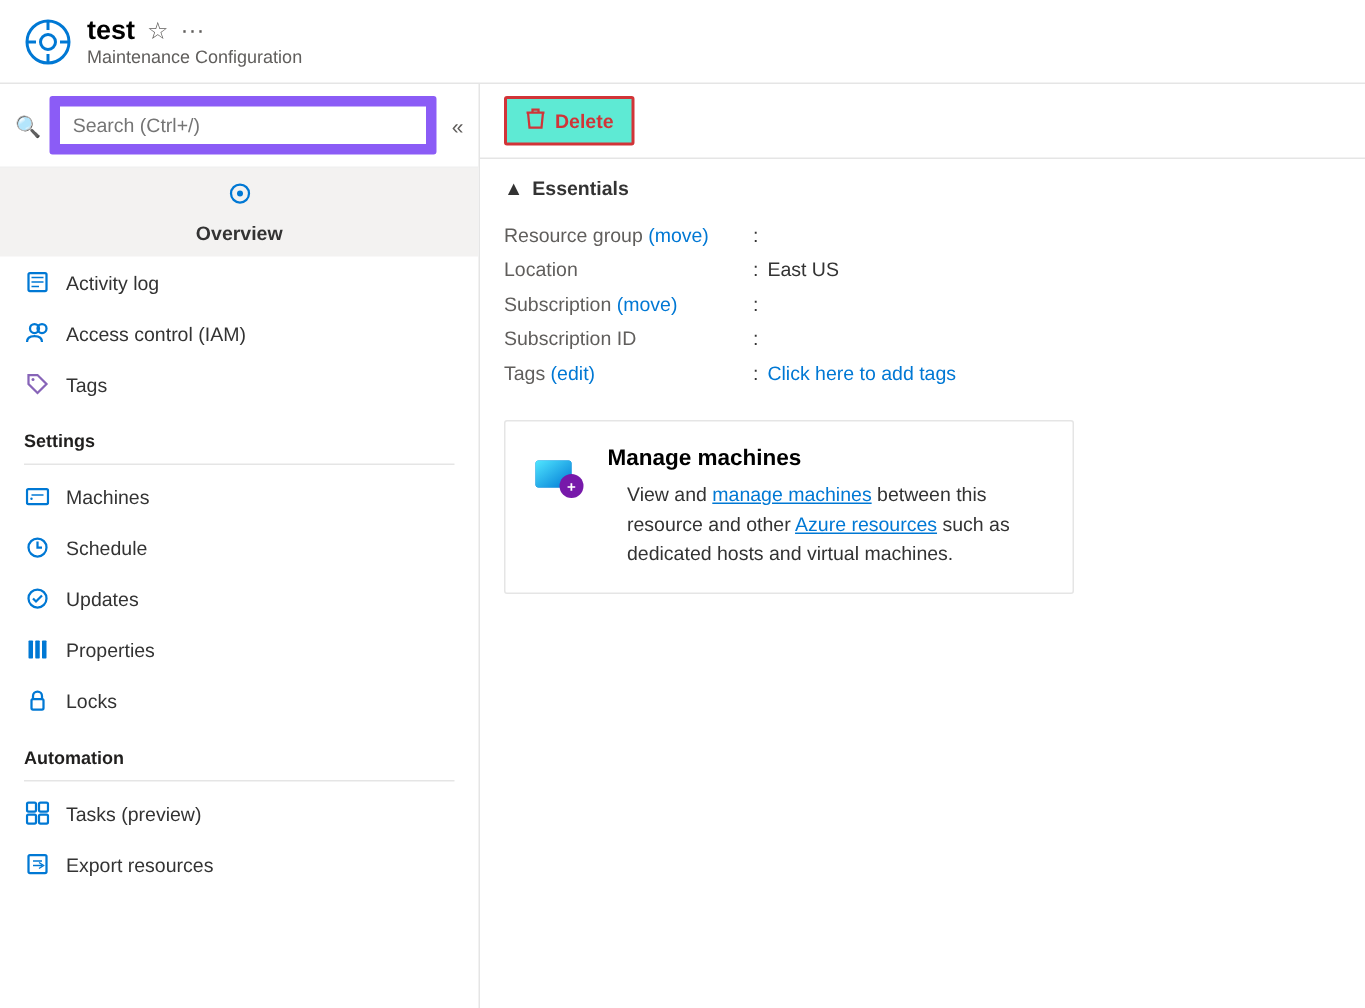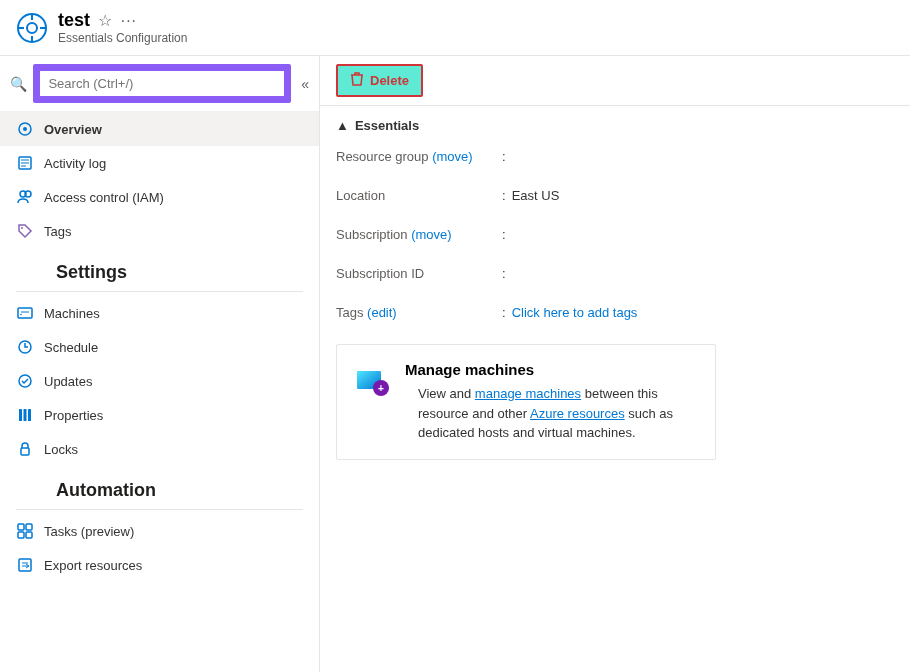--- a/index.html
+++ b/index.html
@@ -16,23 +16,23 @@
 
     
     .main-layout { display: flex; flex: 1; overflow: hidden; }
 
     
     .sidebar { width: 320px; min-width: 220px; border-right: 1px solid #e5e5e5; background: #fff; display: flex; flex-direction: column; overflow-y: auto; }
     .search-box { padding: 8px 10px; border-bottom: 1px solid #f0f0f0; display: flex; align-items: center; gap: 6px; }
     .search-input { flex: 1; border: 7px solid #8b5cf6; border-radius: 2px; padding: 5px 8px; font-size: 13px; color: #333; }
     .search-chevron { color: #605e5c; font-size: 14px; cursor: pointer; margin-left: 4px; }
     .nav-item { display: flex; align-items: center; gap: 10px; padding: 8px 16px; cursor: pointer; font-size: 13px; color: #333; }
-    .nav-item.active { background: #f3f2f1; font-weight: 600; }
+    .nav-item.active { background: #f3f2f1; font-weight: 600; flex-direction: column; }
     .nav-icon { width: 18px; height: 18px; display: flex; align-items: center; justify-content: center; flex-shrink: 0; }
-    .section-label { font-size: 18px; font-weight: 700; color: #201f1e; padding: 14px 16px 4px 16px; margin-left: 40px; }
+    .section-label { font-size: 12px; font-weight: 700; color: #201f1e; padding: 14px 16px 4px 16px; }
     .section-divider { border: none; border-top: 1px solid #e5e5e5; margin: 4px 16px; }
 
     
     .content { flex: 1; overflow-y: auto; padding: 0; display: flex; flex-direction: column; }
     .toolbar { display: flex; align-items: center; gap: 4px; padding: 8px 16px; border-bottom: 1px solid #e5e5e5; }
     .delete-btn { display: flex; align-items: center; gap: 6px; padding: 5px 12px; border: 2px solid #d13438; background: #5eead4; color: #d13438; font-size: 13px; font-weight: 600; cursor: pointer; border-radius: 2px; }
 
     
     .essentials-section { padding: 12px 16px; }
     .essentials-header { display: flex; align-items: center; gap: 6px; font-size: 13px; font-weight: 600; color: #333; margin-bottom: 12px; cursor: pointer; }
@@ -64,21 +64,21 @@
       <line x1="2" y1="16" x2="8" y2="16" stroke="#0078d4" stroke-width="2"></line>
       <line x1="24" y1="16" x2="30" y2="16" stroke="#0078d4" stroke-width="2"></line>
     </svg>
   </div>
   <div class="header-title-group">
     <div style="display:flex;align-items:center;gap:8px;">
       <span class="header-title">test</span>
       <span class="star-icon">☆</span>
       <span class="more-icon">···</span>
     </div>
-    <span class="header-subtitle">Essentials Configuration</span>
+    <span class="header-subtitle">Maintenance Configuration</span>
   </div>
 </div>
 
 <div class="main-layout">
 
   <div class="sidebar">
 
     <div class="search-box">
       <span style="color:#605e5c;font-size:14px;">🔍</span>
       <input class="search-input" type="text" placeholder="Search (Ctrl+/)" style="">
@@ -224,21 +224,21 @@
         <span>Delete</span>
       </button>
     </div>
 
     <div class="essentials-section">
       <div class="essentials-header">
         <span>▲</span>
         <span>Essentials</span>
       </div>
 
-      <div style="display:flex;flex-direction:column;gap:16px;">
+      <div style="display:flex;flex-direction:column;gap:0;">
 
         <div class="essentials-row">
           <span class="essentials-label">
             Resource group <a class="essentials-link" href="#">(move)</a>
           </span>
           <span class="colon">:</span>
           <span class="essentials-value"></span>
         </div>
 
         <div class="essentials-row">

